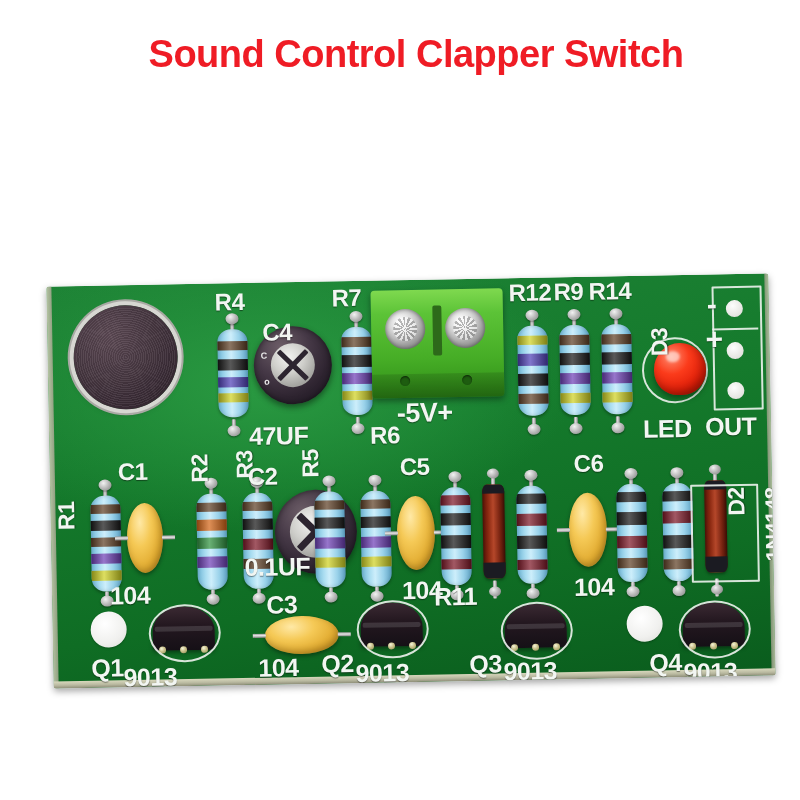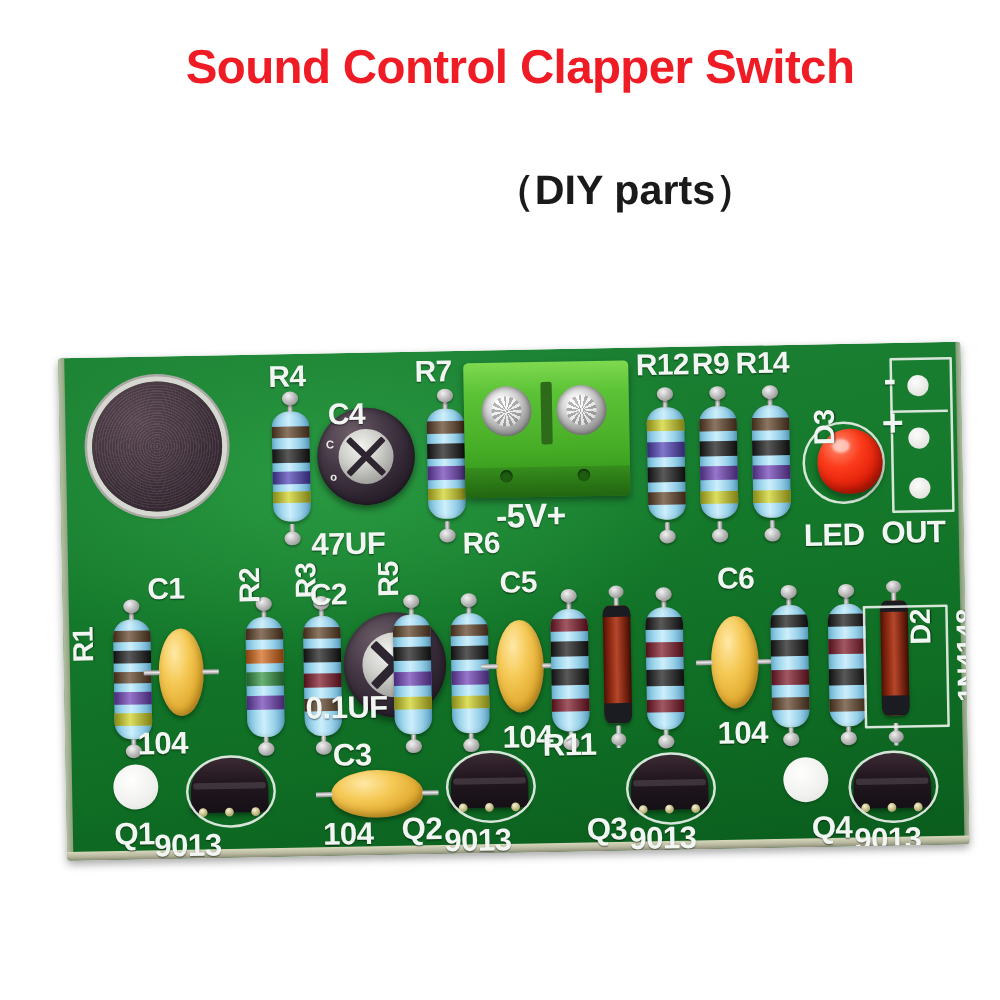--- a/index.html
+++ b/index.html
@@ -229,21 +229,20 @@
     position:absolute;border-radius:50%;
     background:radial-gradient(circle at 40% 34%,#fdfdfd 0%,#e4e4e0 70%,#bdbdb8 100%);
   }
 </style>
 </head>
 <body>
 
 <div id="root">
 
   <div class="title">Sound Control Clapper Switch</div>
-  <div class="subtitle">（DIY parts）</div>
 
   <div class="pcb-wrap">
     <div class="pcb" id="pcb">
 
       <div class="pcb-edge-l"></div>
       <div class="pcb-edge-r"></div>
       <div class="pcb-edge"></div>
 
       <div class="silk-box" style="left:665px;top:12px;width:46px;height:120px;"></div>
       <div class="silk-line" style="left:665px;top:54px;width:46px;height:2px;"></div>

